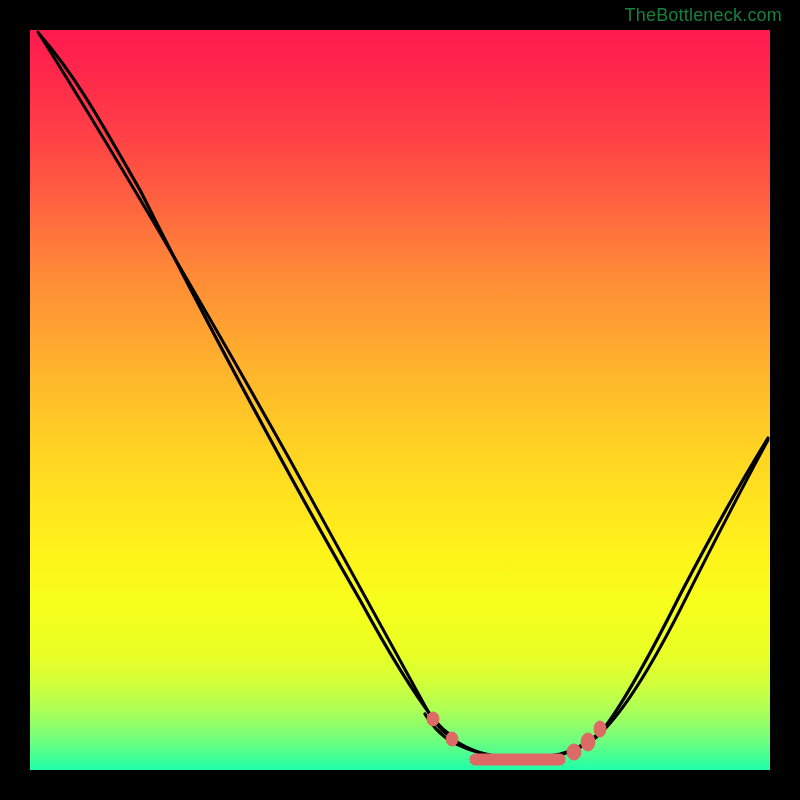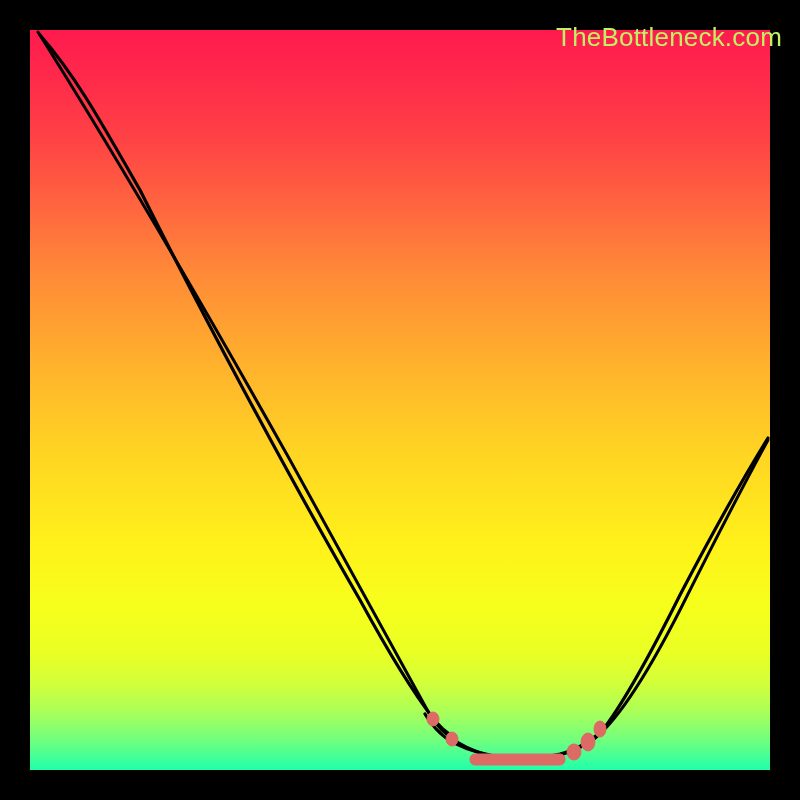--- a/index.html
+++ b/index.html
@@ -5,26 +5,26 @@
   * { margin: 0; padding: 0; box-sizing: border-box; }
   html, body { width: 800px; height: 800px; overflow: hidden; background: #000; }
   .container {
     width: 800px;
     height: 800px;
     background: #000;
     position: relative;
   }
   .watermark {
     position: absolute;
-    top: 22px;
+    top: 5px;
     right: 18px;
     font-family: Arial, Helvetica, sans-serif;
-    font-size: 26px;
+    font-size: 18px;
     font-weight: 500;
-    color: #bef264;
+    color: #15803d;
     z-index: 10;
     letter-spacing: 0.2px;
   }
   .plot-area {
     position: absolute;
     left: 30px;
     top: 30px;
     width: 740px;
     height: 740px;
     background: linear-gradient(to bottom,

